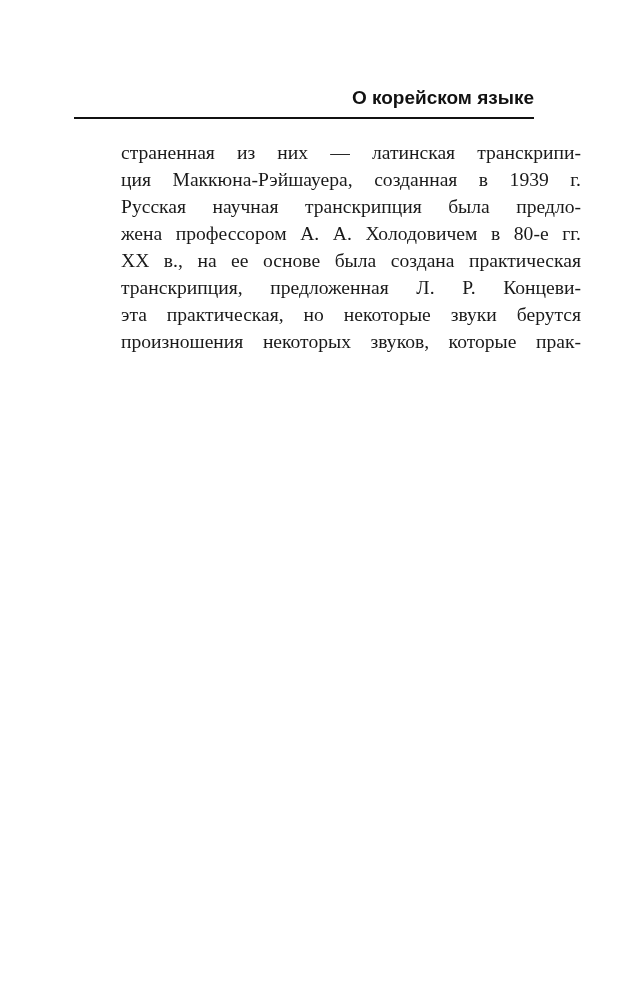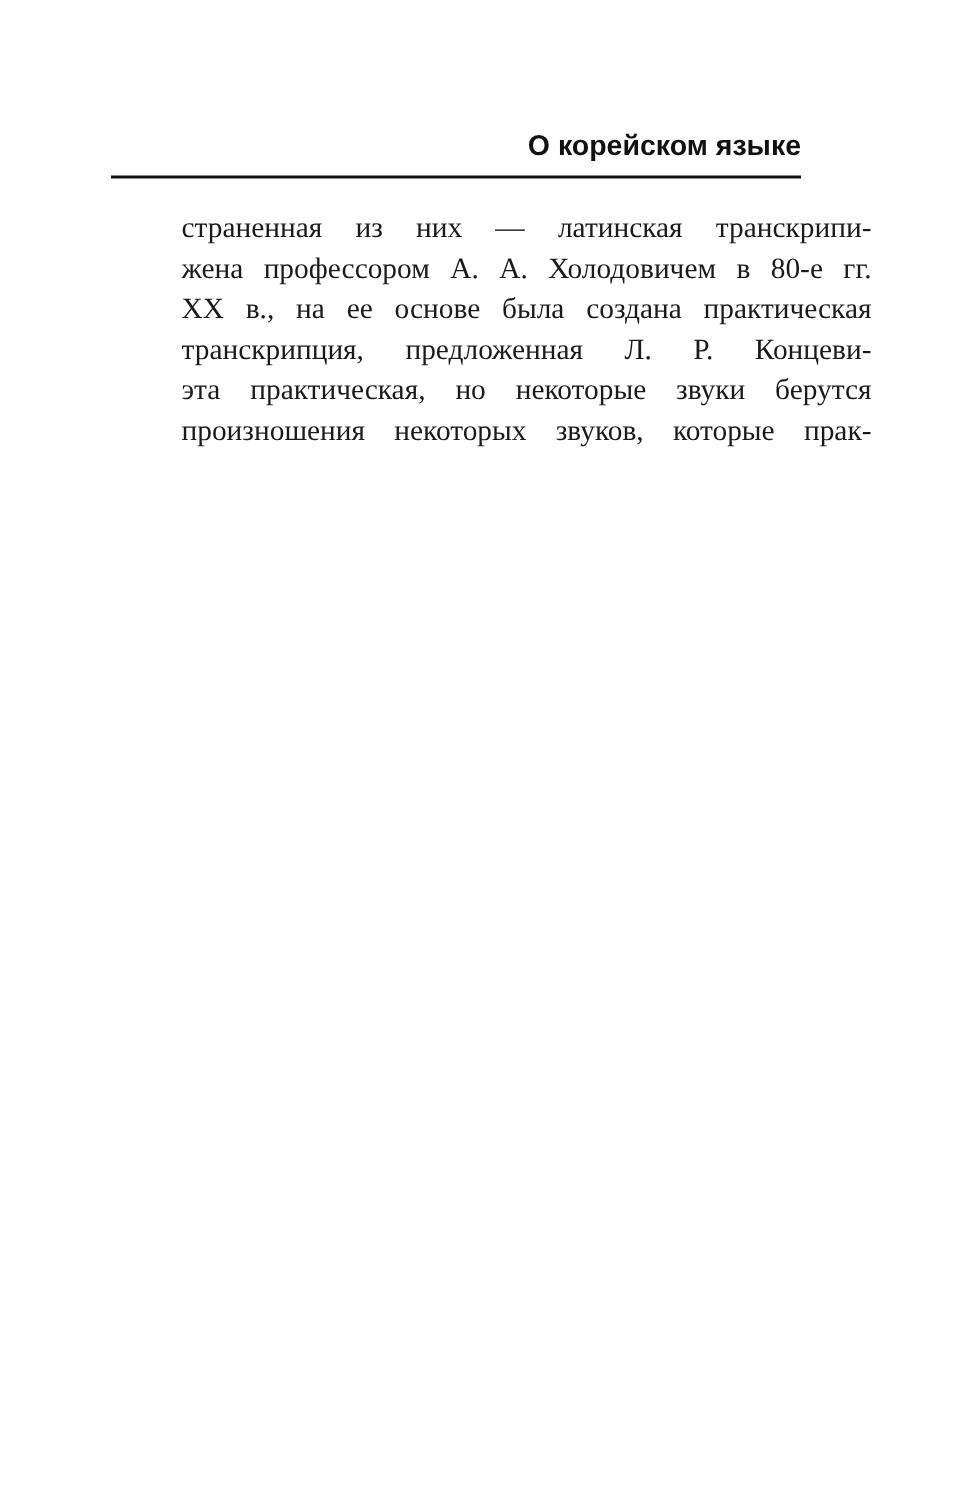--- a/index.html
+++ b/index.html
@@ -19,19 +19,21 @@
   .line.last { text-align-last:left; }
 </style>
 </head>
 <body>
 
 <div class="page">
   <div class="running-head">О корейском языке</div>
   <div class="rule"></div>
   <div class="body-text">
     <div class="line" style="white-space: normal; overflow: hidden;">страненная из них — латинская транскрипи-</div>
+    <div class="line" style="white-space: normal; overflow: hidden;">ция Маккюна-Рэйшауера, созданная в 1939 г.</div>
+    <div class="line" style="white-space: normal; overflow: hidden;">Русская научная транскрипция была предло-</div>
     <div class="line" style="white-space: normal; overflow: hidden;">жена профессором А. А. Холодовичем в 80-е гг.</div>
     <div class="line" style="white-space: normal; overflow: hidden;">XX в., на ее основе была создана практическая</div>
     <div class="line" style="white-space: normal; overflow: hidden;">транскрипция, предложенная Л. Р. Концеви-</div>
     <div class="line" style="white-space: normal; overflow: hidden;">эта практическая, но некоторые звуки берутся</div>
     <div class="line" style="white-space: normal; overflow: hidden;">произношения некоторых звуков, которые прак-</div>
   </div>
 </div>
 
 </body></html>

